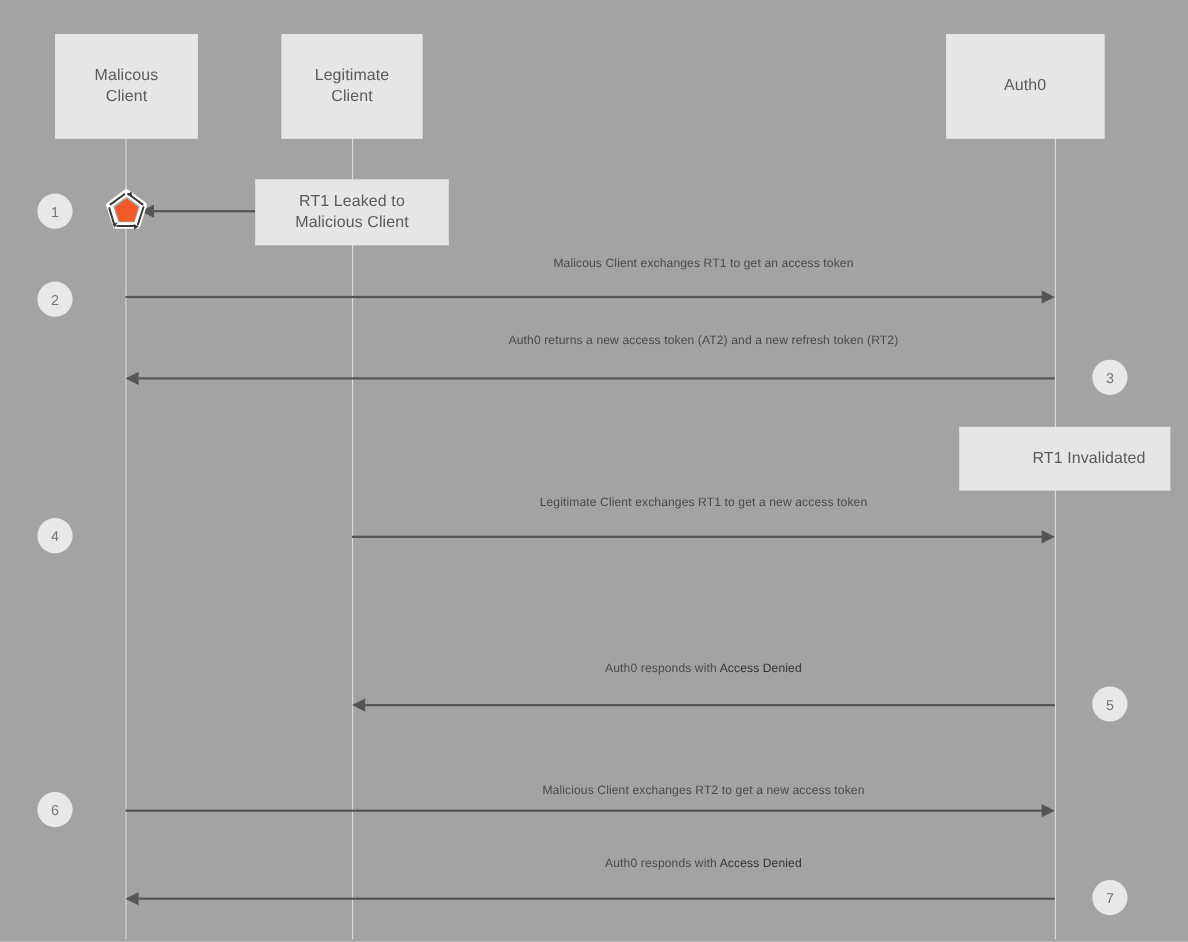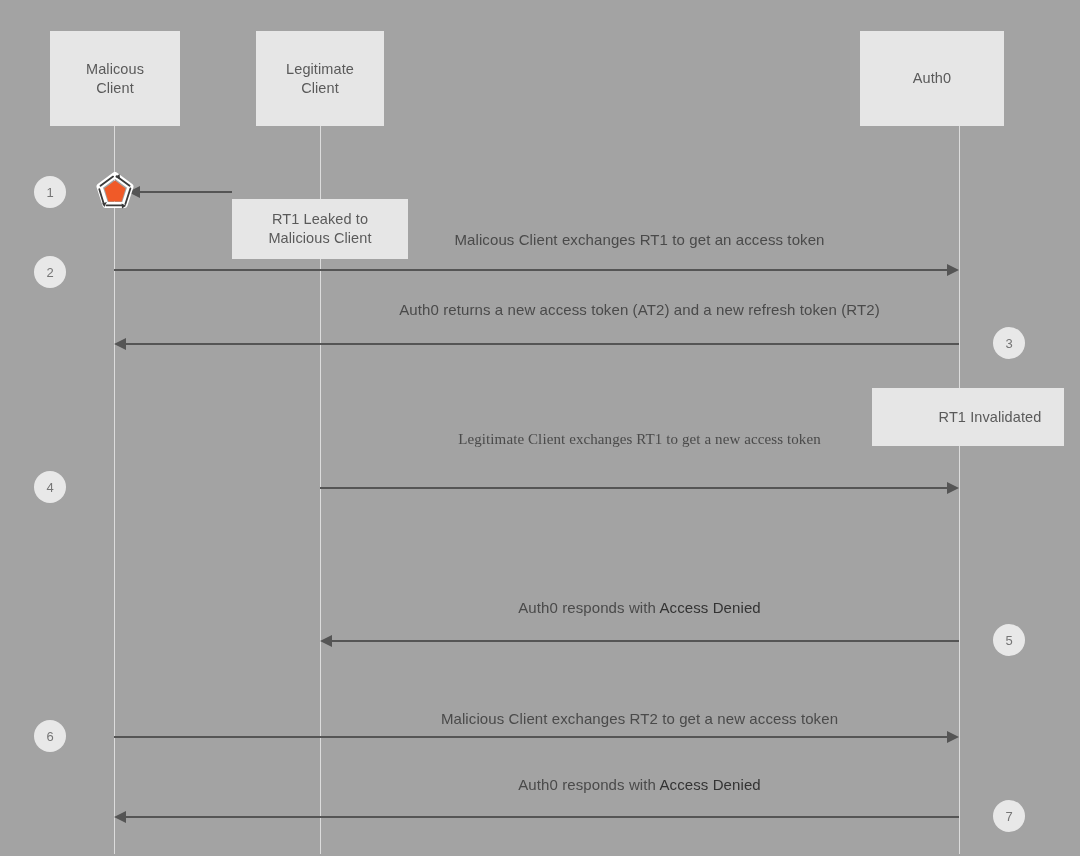--- a/index.html
+++ b/index.html
@@ -94,21 +94,21 @@
   }
   .arrowhead.left {
     border-top: 6px solid transparent;
     border-bottom: 6px solid transparent;
     border-right: 12px solid #555555;
   }
   .msg-label {
     position: absolute;
     text-align: center;
     color: #4a4a4a;
-    font-size: 15px;
+    font-size: 11px;
     line-height: 18px;
     letter-spacing: .1px;
     white-space: nowrap;
     z-index: 2;
   }
   .msg-label b {
     font-weight: normal;
     color: #333333;
   }
 
@@ -144,21 +144,21 @@
   <div class="participant" style="left:860px; top:31px; width:144px; height:95px;">
     <div>
       <div>Auth0</div>
     </div>
   </div>
 
   <div class="step-badge" style="left:34px; top:176px;">
     <span>1</span>
   </div>
 
-  <div class="note-box" style="left:232px; top:163px; width:176px; height:60px;margin-top:36px;">
+  <div class="note-box" style="left:232px; top:163px; width:176px; height:60px;">
     <div>
       <div>RT1 Leaked to</div>
       <div>Malicious Client</div>
     </div>
   </div>
 
   <div class="msg-line" style="left:130px; top:191px; width:102px;"></div>
   <div class="arrowhead left" style="left:128px; top:186px;"></div>
 
   <div class="token-icon" style="left:95px; top:172px; width:40px; height:40px;">
@@ -205,21 +205,21 @@
 
   <div class="note-box" style="left:872px; top:388px; width:192px; height:58px;padding-left:44px;">
     <div>
       <div>RT1 Invalidated</div>
     </div>
   </div>
 
   <div class="step-badge" style="left:34px; top:471px;">
     <span>4</span>
   </div>
-  <div class="msg-label" style="left:320px; top:430px; width:639px;font-family:Liberation Serif, serif;">
+  <div class="msg-label" style="left:320px; top:448px; width:639px;">
     <span>Legitimate Client exchanges RT1 to get a new access token</span>
   </div>
   <div class="msg-line" style="left:320px; top:487px; width:628px;"></div>
   <div class="arrowhead right" style="left:947px; top:482px;"></div>
 
 
   <div class="step-badge" style="left:993px; top:624px;">
     <span>5</span>
   </div>
   <div class="msg-label" style="left:320px; top:599px; width:639px;">

